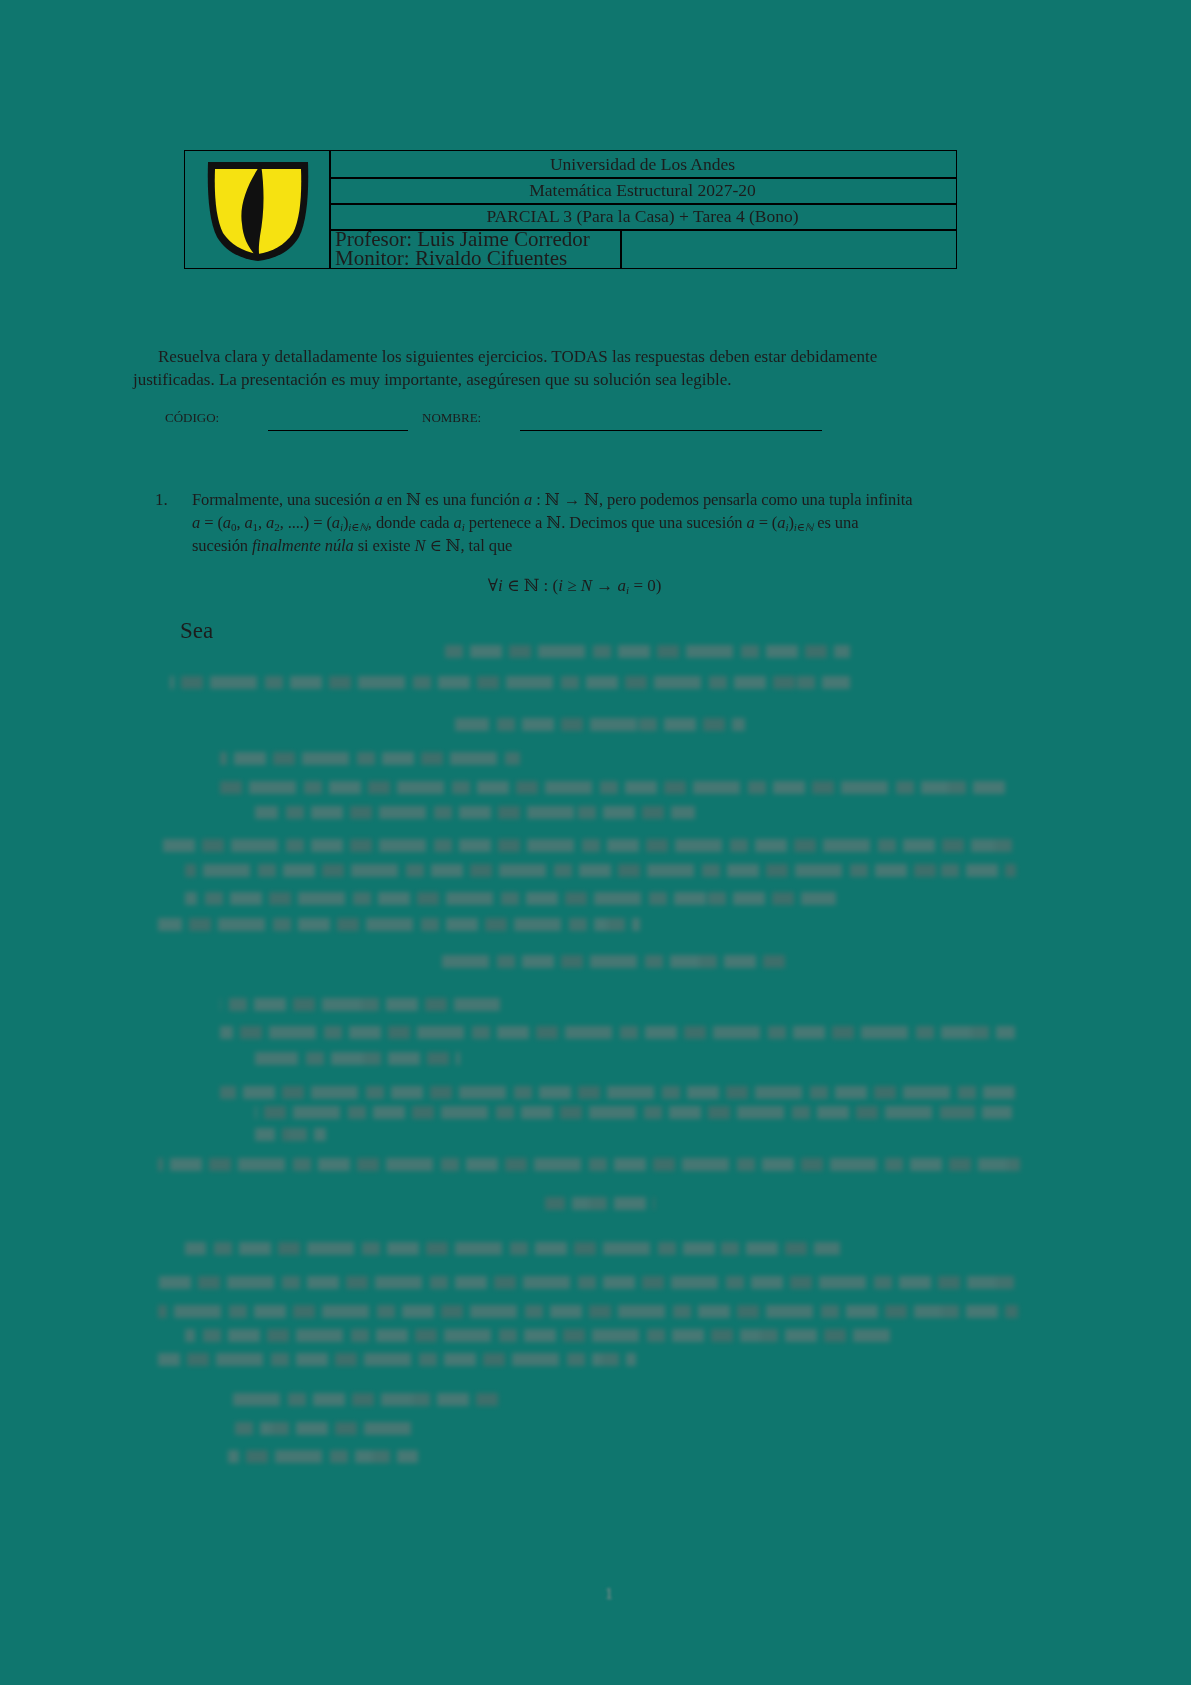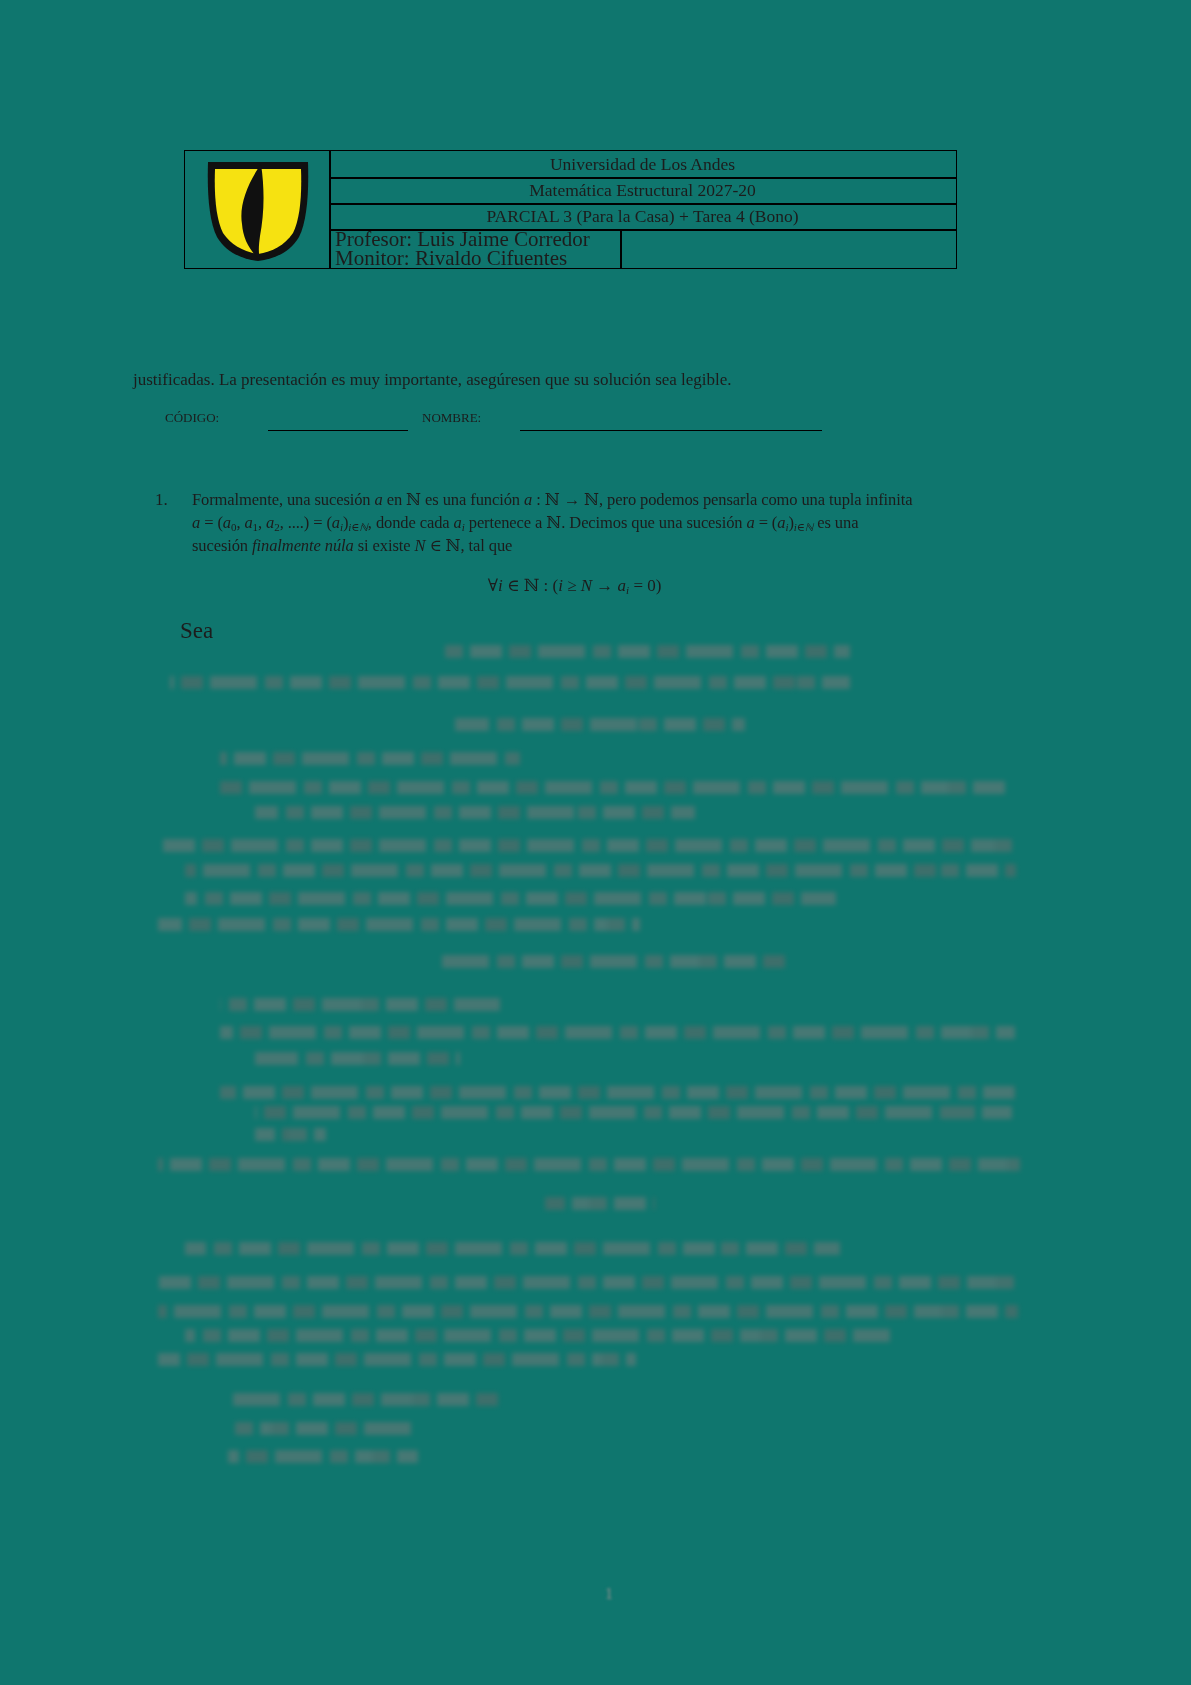--- a/index.html
+++ b/index.html
@@ -72,20 +72,21 @@
     <div class="ht-row4-divider"></div>
     <div class="ht-cell c1">Universidad de Los Andes</div>
     <div class="ht-cell c2">Matemática Estructural 2027-20</div>
     <div class="ht-cell c3">PARCIAL 3 (Para la Casa) + Tarea 4 (Bono)</div>
     <div class="ht-cell-prof">
       <div>Profesor: Luis Jaime Corredor</div>
       <div>Monitor: Rivaldo Cifuentes</div>
     </div>
   </div>
 
+  <div class="intro-line l1">Resuelva clara y detalladamente los siguientes ejercicios.  TODAS las respuestas deben estar debidamente</div>
   <div class="intro-line l2">justificadas.  La presentación es muy importante, asegúresen que su solución sea legible.</div>
 
   <div class="fill-label codigo">CÓDIGO:</div>
   <div class="fill-blank b1"></div>
   <div class="fill-label nombre">NOMBRE:</div>
   <div class="fill-blank b2"></div>
 
   <div class="ex-number">1.</div>
   <div class="ex-line l1"><span>Formalmente, una sucesión </span><span class="seg-i">a</span><span> en ℕ es una función </span><span class="seg-i">a</span><span> : ℕ → ℕ, pero podemos pensarla como una tupla infinita</span></div>
   <div class="ex-line l2"><span class="seg-i">a</span><span> = (</span><span class="seg-i">a</span><span class="seg-sub">0</span><span>, </span><span class="seg-i">a</span><span class="seg-sub">1</span><span>, </span><span class="seg-i">a</span><span class="seg-sub">2</span><span>, ....) = (</span><span class="seg-i">a</span><span class="seg-subi">i</span><span>)</span><span class="seg-subi">i∈ℕ</span><span>, donde cada </span><span class="seg-i">a</span><span class="seg-subi">i</span><span> pertenece a ℕ.  Decimos que una sucesión </span><span class="seg-i">a</span><span> = (</span><span class="seg-i">a</span><span class="seg-subi">i</span><span>)</span><span class="seg-subi">i∈ℕ</span><span> es una</span></div>

